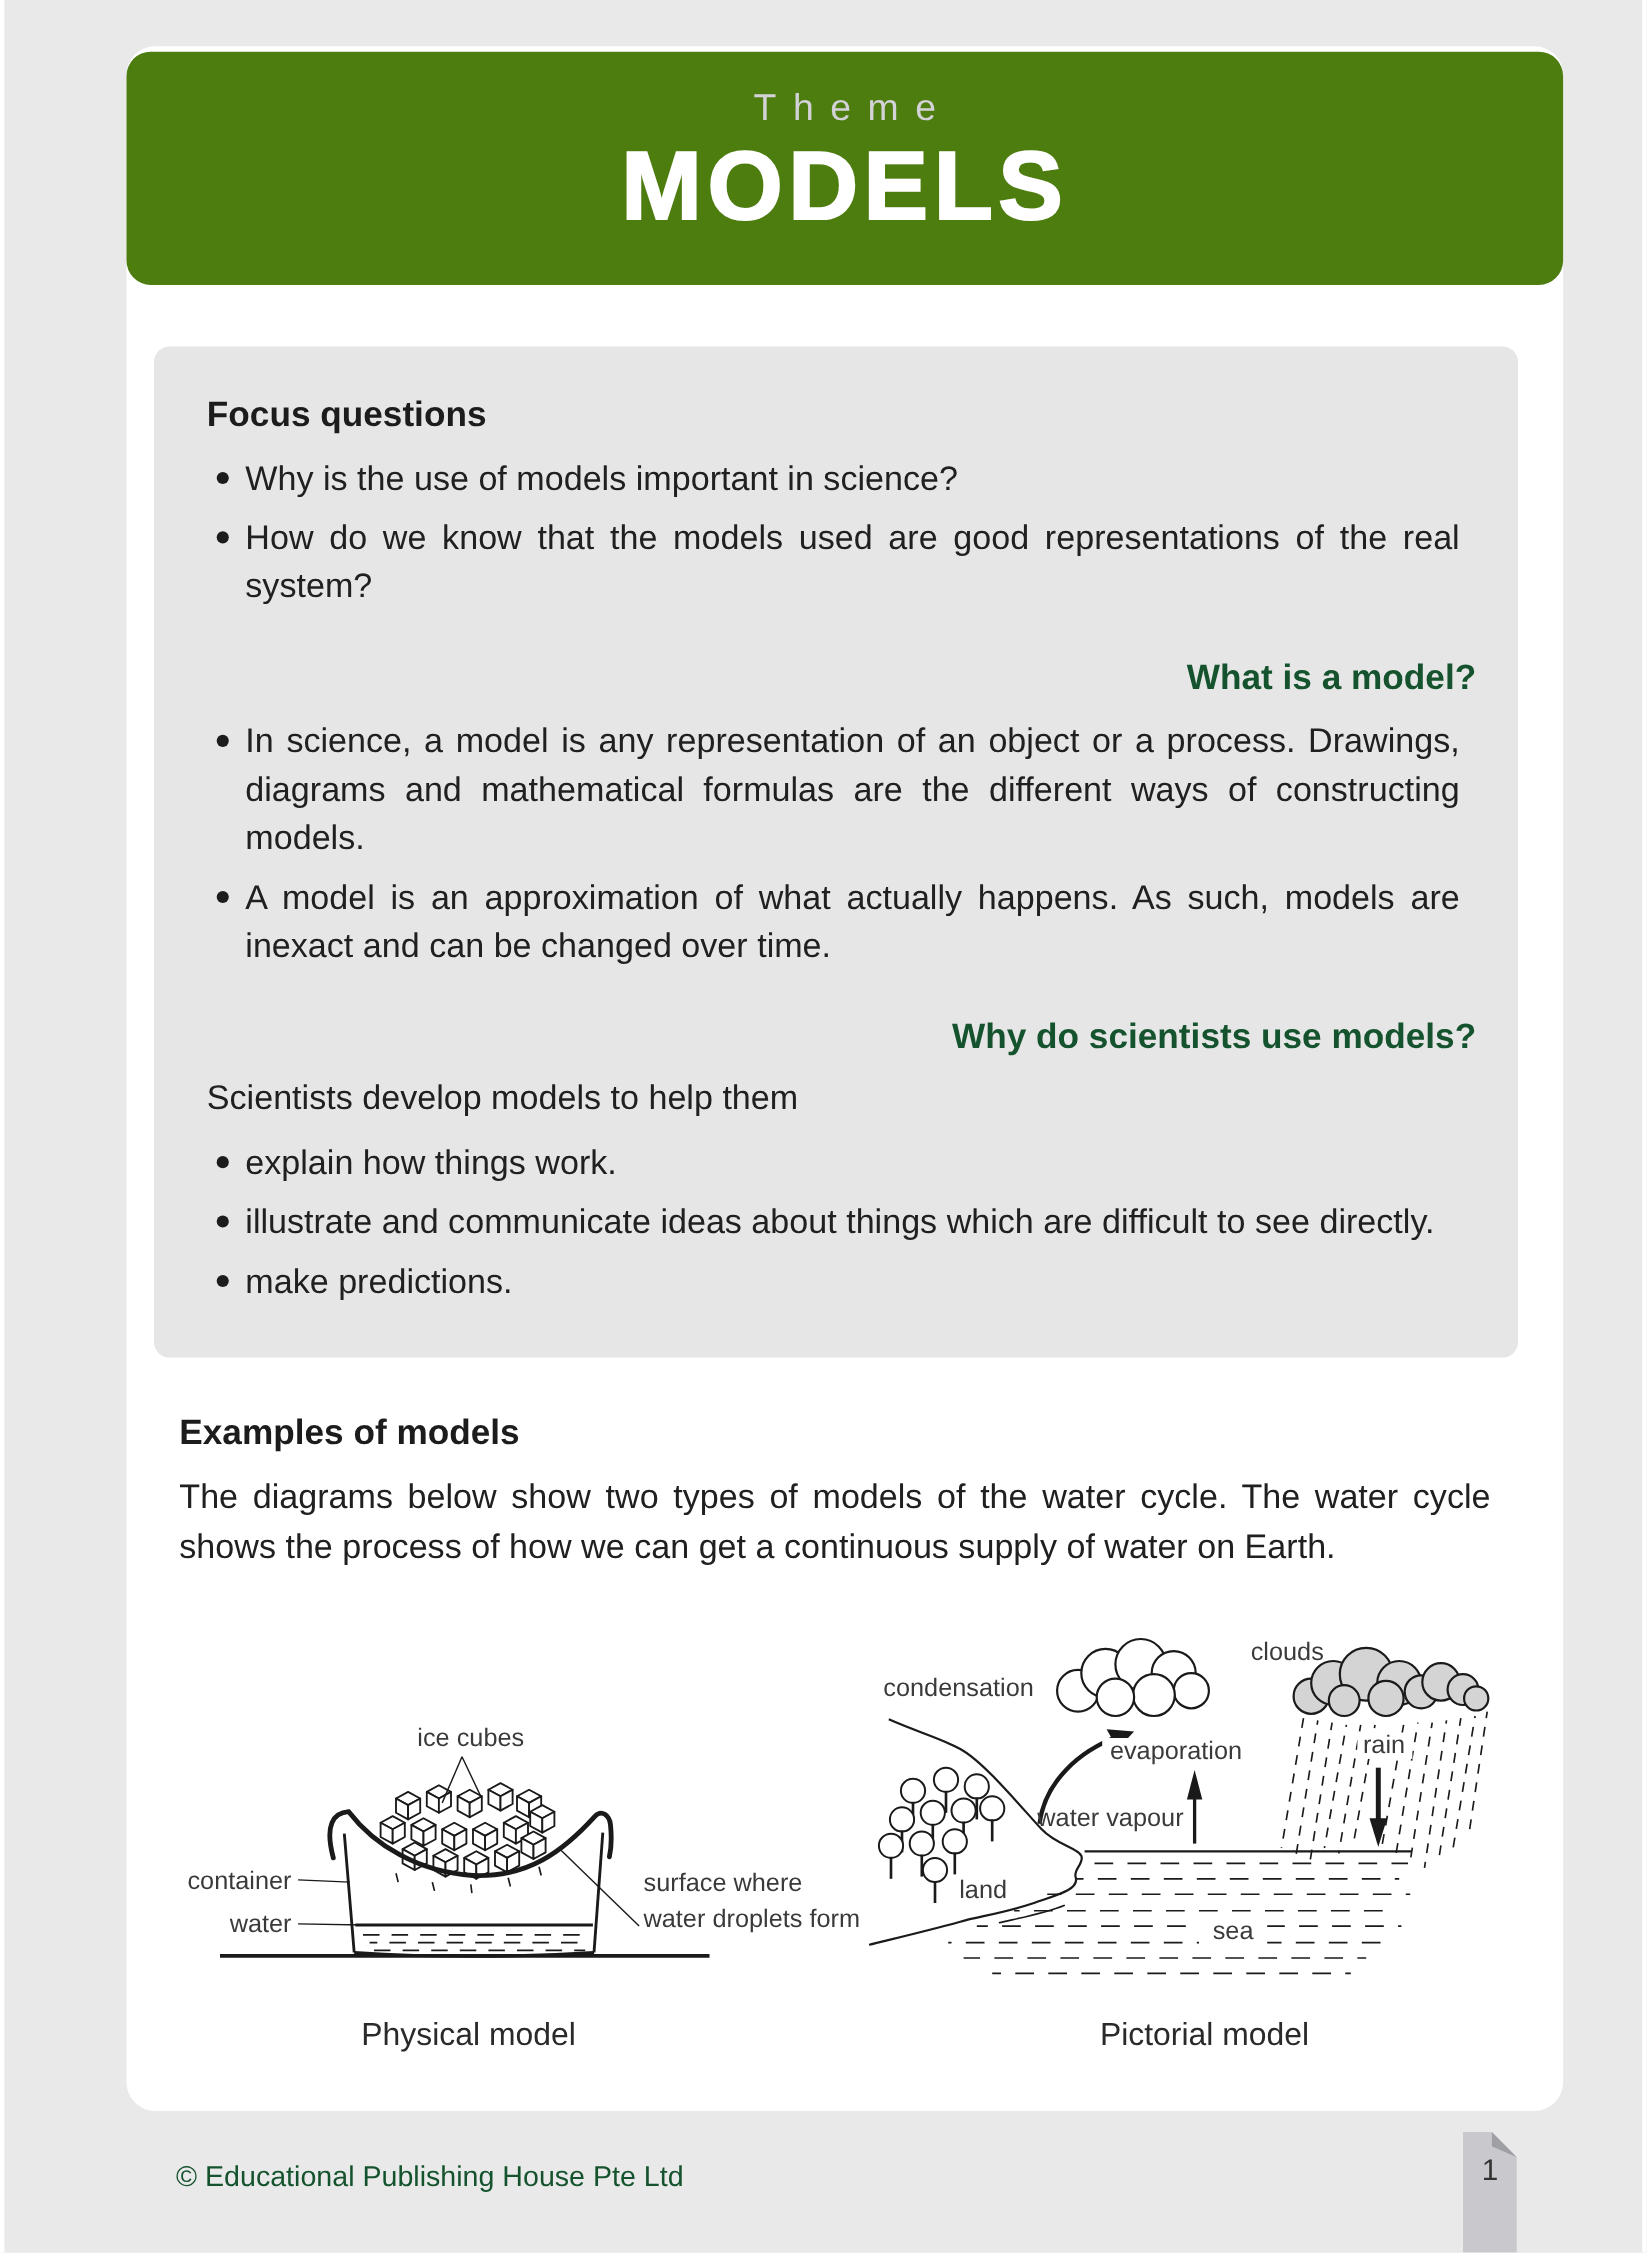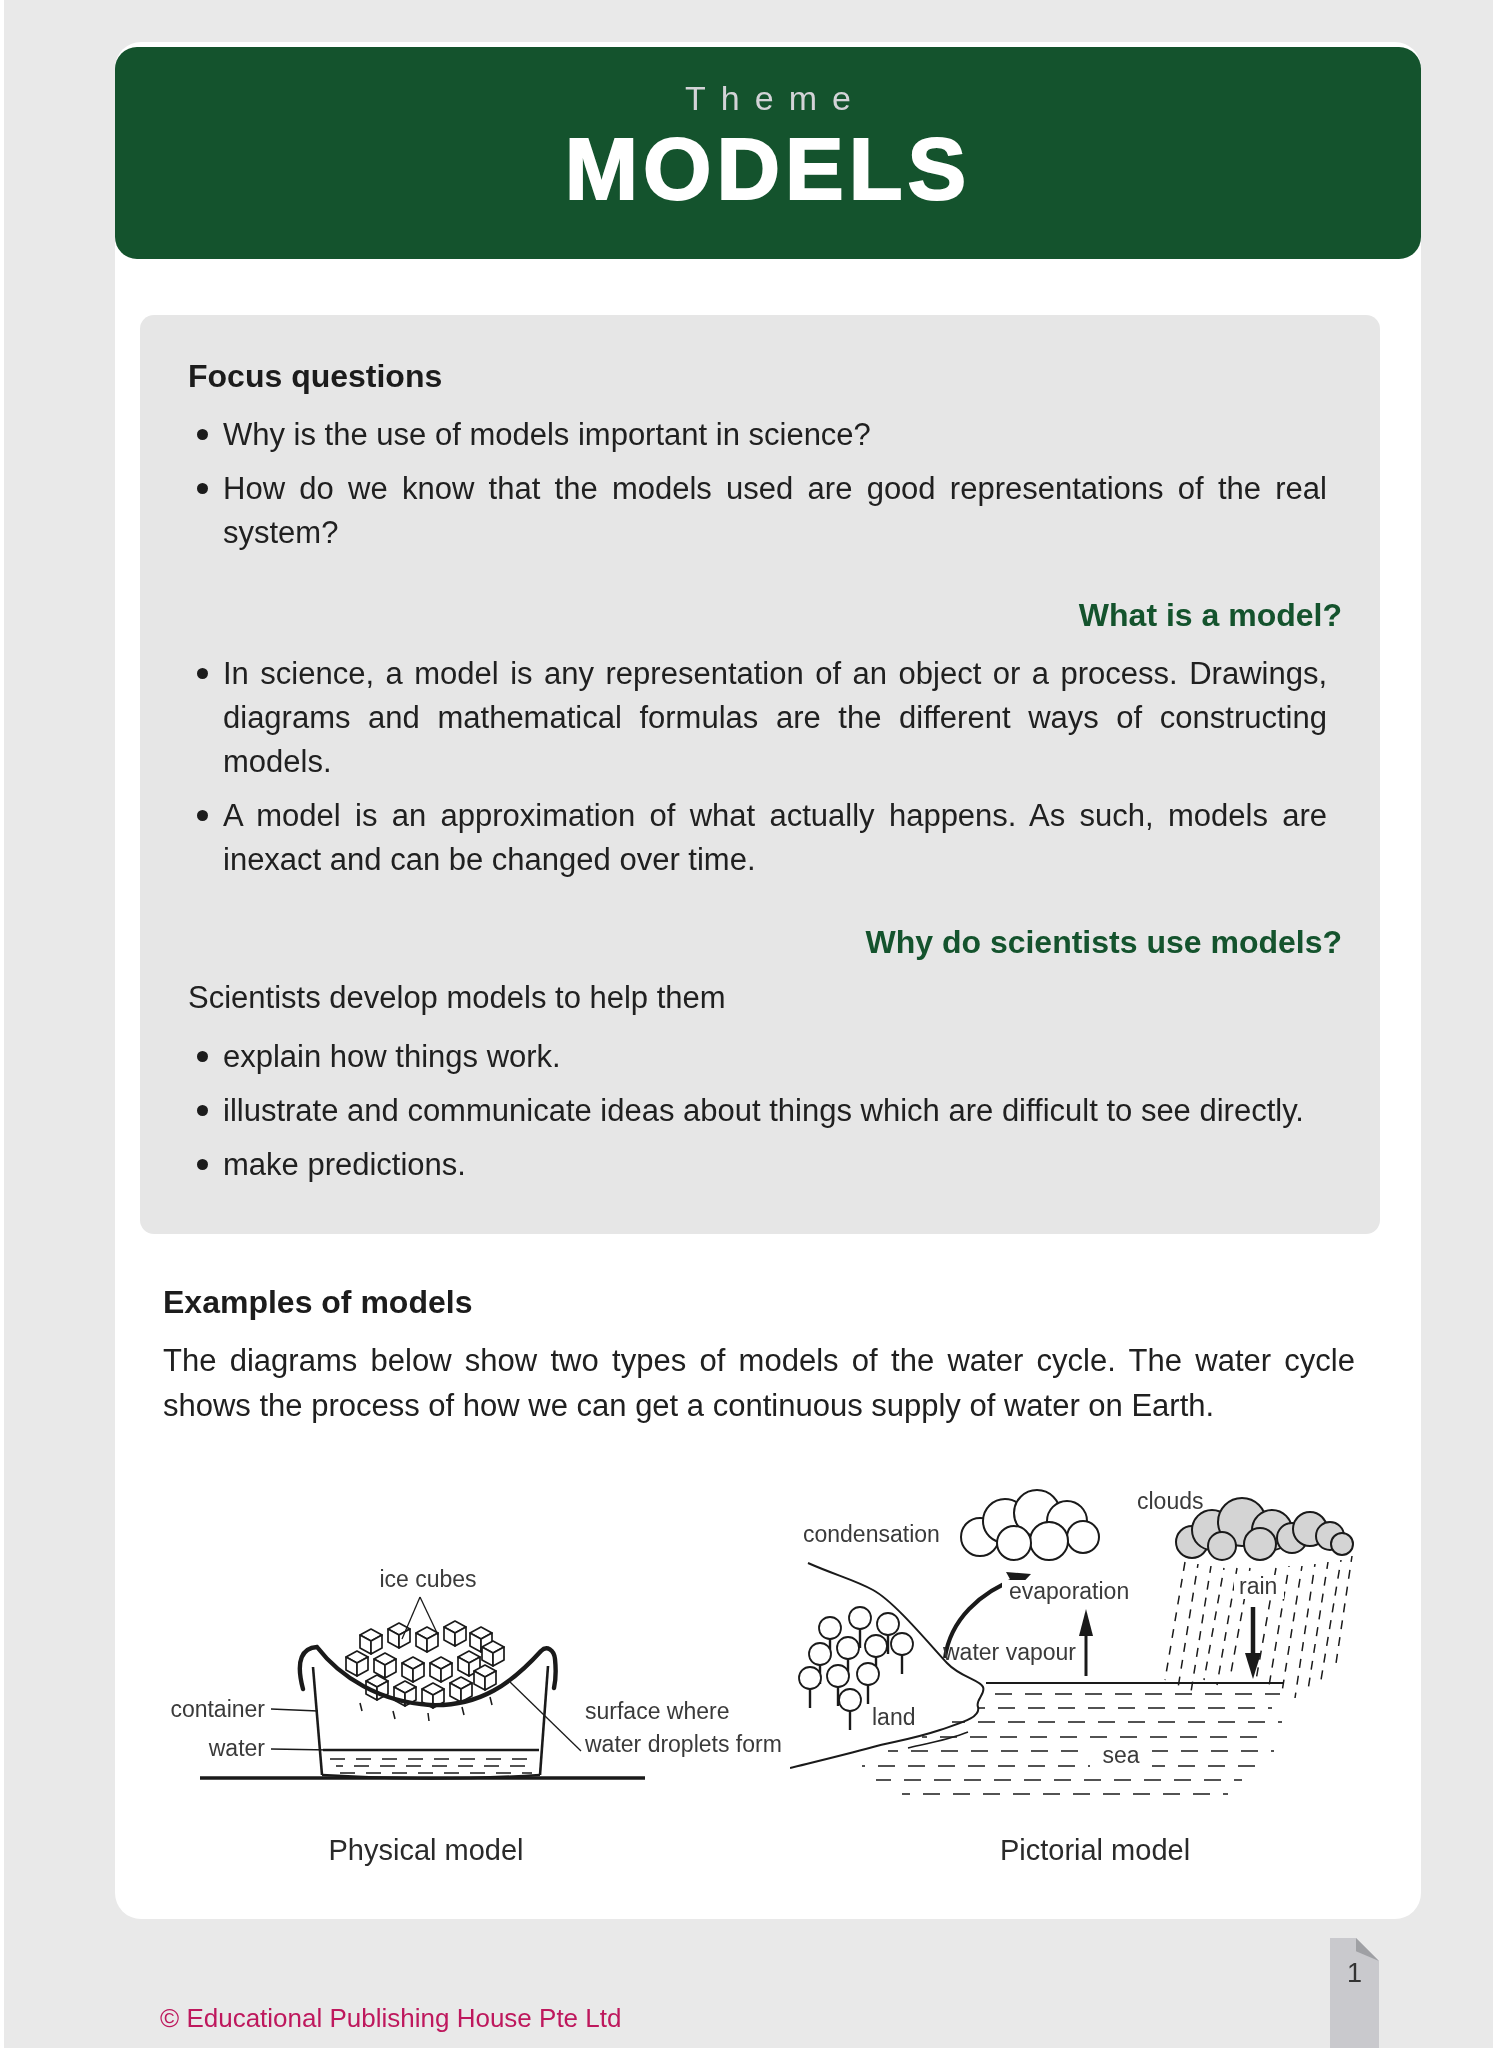--- a/index.html
+++ b/index.html
@@ -2,21 +2,21 @@
 <html><head>
 <meta charset="utf-8">
 <style>
   html,body{margin:0;padding:0;}
   body{width:1497px;height:2048px;position:relative;background:#e9e9e9;
        font-family:"Liberation Sans",sans-serif;color:#202020;}
   .frame{position:absolute;inset:0;border-left:4px solid #fff;border-right:4px solid #fff;pointer-events:none;}
   .page{position:absolute;left:115px;top:42px;width:1306px;height:1877px;
         background:#fff;border-radius:26px;}
   
-  .hdr{position:absolute;left:0;top:5px;width:100%;height:212px;background:#14532d;
+  .hdr{position:absolute;left:0;top:5px;width:100%;height:212px;background:#4d7c0f;
        border-radius:22px;text-align:center;}
   .hdr .kicker{margin-top:32px;font-size:34px;letter-spacing:15px;padding-left:15px;color:#d3d3d7;}
   .hdr .title{margin-top:0;font-size:88px;font-weight:bold;letter-spacing:5px;color:#ffffff;
               -webkit-text-stroke:2px #fff;}
   
   .fbox{position:absolute;left:25px;top:273px;width:1240px;box-sizing:border-box;
         background:#e6e6e6;border-radius:14px;padding:39px 38px 32px 24px;
         font-size:31px;line-height:44px;}
   .fbox h2{font-size:32px;line-height:44px;margin:0 0 12px 24px;color:#1c1c1c;}
   .fbox h3{font-size:32px;line-height:44px;margin:38px 0 12px 24px;color:#14532d;text-align:right;}
@@ -31,21 +31,21 @@
   .examples{position:absolute;left:48px;top:1240px;width:1192px;}
   .examples h3{font-size:32px;line-height:40px;margin:0;color:#1c1c1c;}
   .examples p{margin:16px 0 0 0;font-size:31px;line-height:45px;text-align:justify;}
   
   .diag{position:absolute;}
   .cap{position:absolute;top:1792px;font-size:29px;color:#2a2a2a;text-align:center;}
   .cap.phys{left:31px;width:560px;}
   .cap.pict{left:675px;width:610px;}
   svg text{font-family:"Liberation Sans",sans-serif;font-size:23px;fill:#3a3a3a;}
   
-  .copyright{position:absolute;left:160px;top:1963px;font-size:26px;color:#be185d;margin-top:40px;}
+  .copyright{position:absolute;left:160px;top:1963px;font-size:26px;color:#14532d;}
   .tab{position:absolute;left:1330px;top:1938px;width:49px;height:110px;background:#c9c9cd;
        clip-path:polygon(0 0,53% 0,100% 21%,100% 100%,0 100%);}
   .fold{position:absolute;left:1356px;top:1938px;width:23px;height:24px;background:#9fa0a4;
         clip-path:polygon(0 0,100% 96%,0 55%);}
   .pagenum{position:absolute;left:1330px;top:1958px;width:49px;text-align:center;
            font-size:27px;color:#333;}
 </style>
 </head>
 <body>
 

